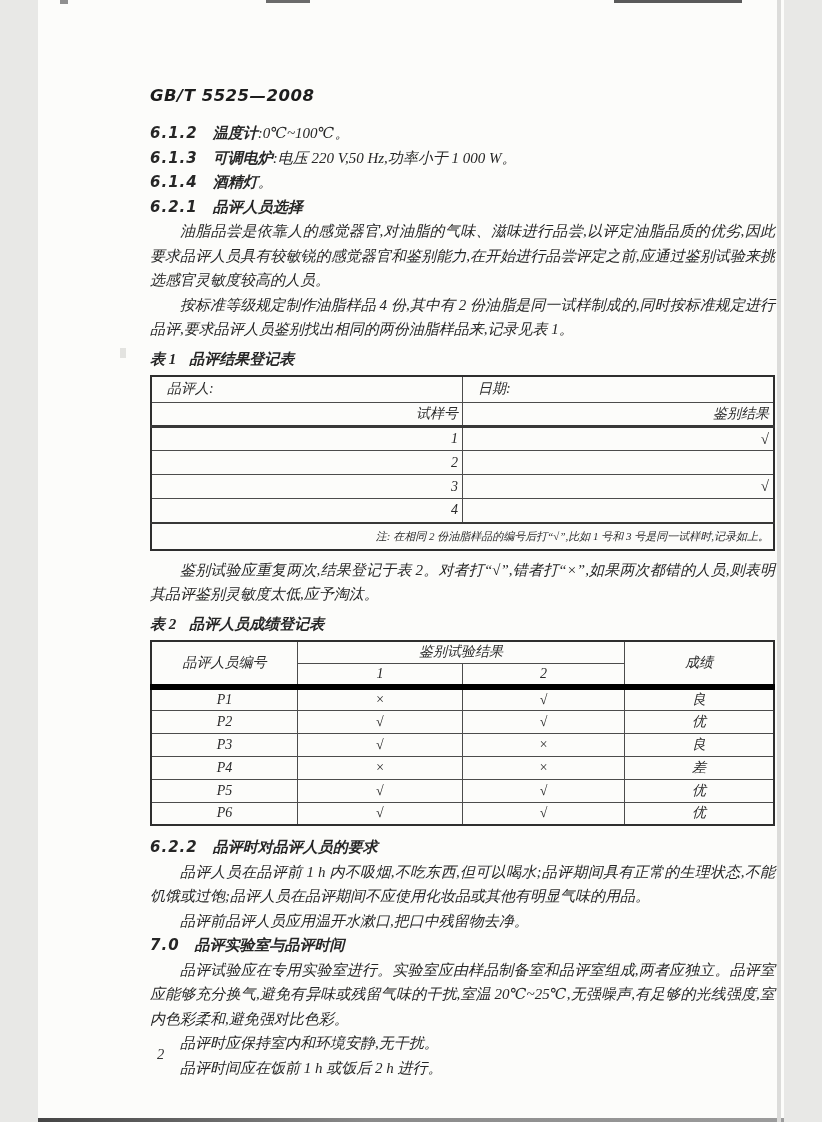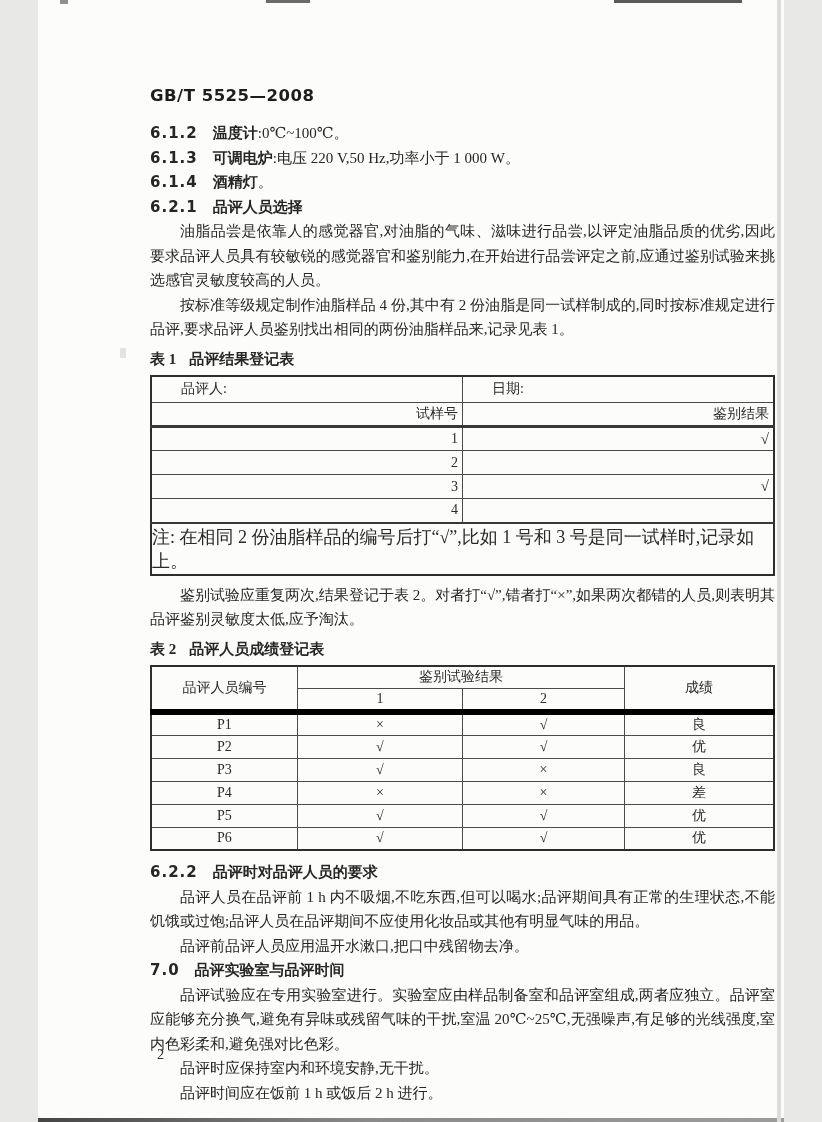--- a/index.html
+++ b/index.html
@@ -6,20 +6,21 @@
   html, body { margin: 0; padding: 0; background: #e8e8e6; }
   .page {
     position: relative;
     width: 746px;
     height: 1122px;
     margin: 0 auto;
     background: #fcfcfa;
     overflow: hidden;
     font-family: "Liberation Serif", "DejaVu Serif", serif;
     color: #262626;
+    font-style: italic;
   }
   
   .edge-top-a { position: absolute; left: 228px; top: 0; width: 44px; height: 3px; background: #6b6b6b; }
   .edge-top-b { position: absolute; left: 576px; top: 0; width: 128px; height: 3px; background: #5a5a5a; }
   .edge-top-c { position: absolute; left: 22px; top: 0; width: 8px; height: 4px; background: #909090; }
   .edge-bottom { position: absolute; left: 0; bottom: 0; width: 822px; height: 4px;
                  background: linear-gradient(to right, #454545, #8a8a8a 40%, #9f9f9f); }
   .edge-right { position: absolute; right: 3px; top: 0; width: 4px; height: 1122px; background: #dcdcda; }
   .smudge-left { position: absolute; left: 82px; top: 348px; width: 6px; height: 10px; background: #e3e3e0; }
 
@@ -45,23 +46,23 @@
     margin: 0; font-size: 15px; line-height: 24.5px;
     text-indent: 2em; text-align: justify; color: #262626;
   }
 
   .caption { text-align: left; font-weight: bold; font-size: 15px; line-height: 24px; margin: 5px 0 4px 0; }
   .caption .cap-label { margin-right: 13px; }
 
   table { width: 100%; border-collapse: collapse; table-layout: fixed; font-size: 14px; color: #2a2a2a; }
   .t1 { border: 2px solid #2e2e2e; margin: 1px 0 7px 0; }
   .t1 td { border: 1px solid #4c4c4c; height: 24px; text-align: right; padding: 1px 4px; }
-  .t1 tr.meta td { text-align: left; padding-left: 29px; height: 27px; }
+  .t1 tr.meta td { text-align: left; padding-left: 15px; height: 27px; }
   .t1 tr.first-data td { border-top: 3px solid #383838; }
-  .t1 tr.note-row td { text-align: left; font-size: 18px; padding-left: 0; height: 27px; border-top: 2px solid #383838; }
+  .t1 tr.note-row td { text-align: right; font-size: 11px; padding-left: 0; height: 27px; border-top: 2px solid #383838; }
   .t1 .tick { font-size: 15px; }
 
   .t2 { border: 2px solid #2e2e2e; margin: 1px 0 9px 0; padding-left: 48px; }
   .t2 td { border: 1px solid #4c4c4c; height: 23px; text-align: center; padding: 1px 4px; }
   .t2 tr.first-data td { border-top: 6px solid #000000; }
 
   .page-number { position: absolute; left: 119px; top: 1046px; font-size: 14.5px; color: #333; }
 </style>
 </head>
 <body>

